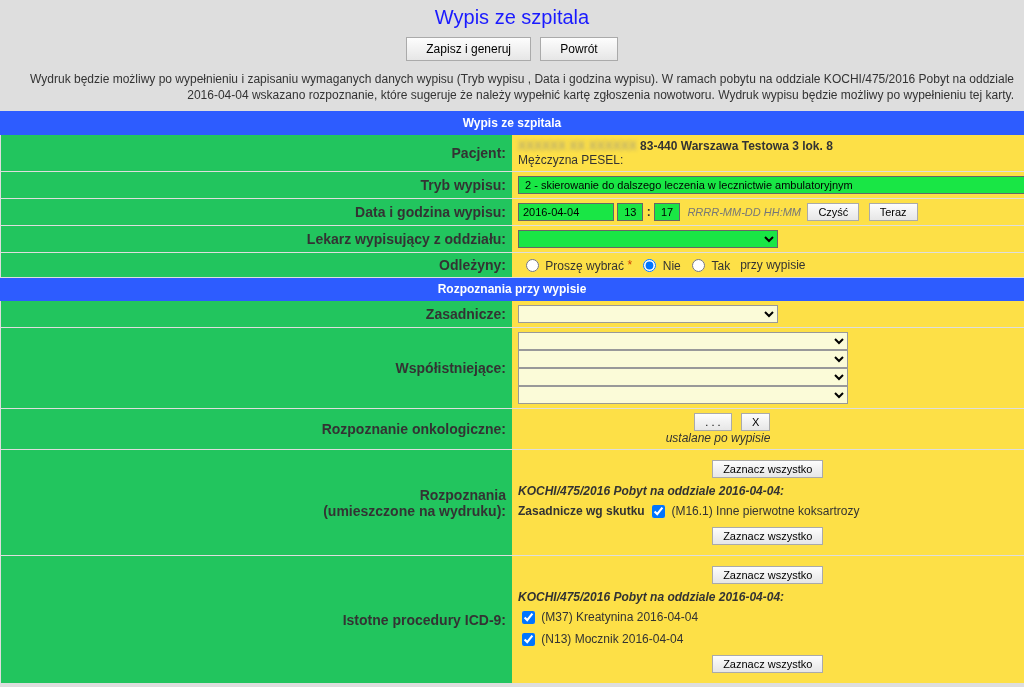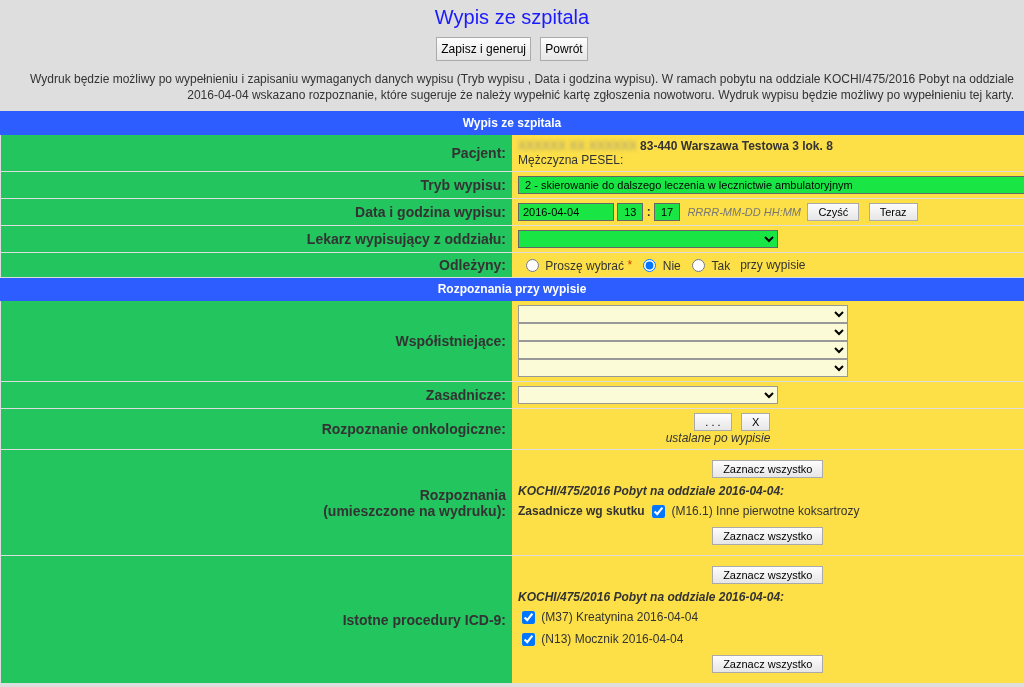--- a/index.html
+++ b/index.html
@@ -19,21 +19,21 @@
     margin: 6px 0 8px 0;
   }
   .top-buttons {
     text-align: center;
     margin-bottom: 10px;
   }
   .btn {
     display: inline-block;
     background: linear-gradient(#fdfdfd,#e6e6e6);
     border: 1px solid #aaa;
-    padding: 4px 4px;
+    padding: 4px 19px;
     font-size: 12px;
     cursor: pointer;
     margin: 0 3px;
   }
   .btn-sm {
     padding: 2px 10px;
     font-size: 11px;
   }
   .intro {
     font-size: 12px;
@@ -199,33 +199,33 @@
       <span class="radio-label">Tak</span>
       &nbsp;&nbsp;<span>przy wypisie</span>
     </td>
   </tr>
 
   <tr class="section-header">
     <td colspan="2">Rozpoznania przy wypisie</td>
   </tr>
 
   <tr>
+    <td class="label">Zasadnicze:</td>
+    <td class="field">
+      <select class="empty-select"><option></option></select>
+    </td>
+  </tr>
+
+  <tr>
     <td class="label">Współistniejące:</td>
     <td class="field">
       <select class="wide-select"><option></option></select><br>
       <select class="wide-select"><option></option></select><br>
       <select class="wide-select"><option></option></select><br>
       <select class="wide-select"><option></option></select>
-    </td>
-  </tr>
-
-  <tr>
-    <td class="label">Zasadnicze:</td>
-    <td class="field">
-      <select class="empty-select"><option></option></select>
     </td>
   </tr>
 
   <tr>
     <td class="label">Rozpoznanie onkologiczne:</td>
     <td class="field">
       <span style="display:inline-block;width:170px"></span>
       <button class="btn btn-sm">. . .</button>
       <button class="btn btn-sm">X</button>
       <span class="oncol-note">ustalane po wypisie</span>

